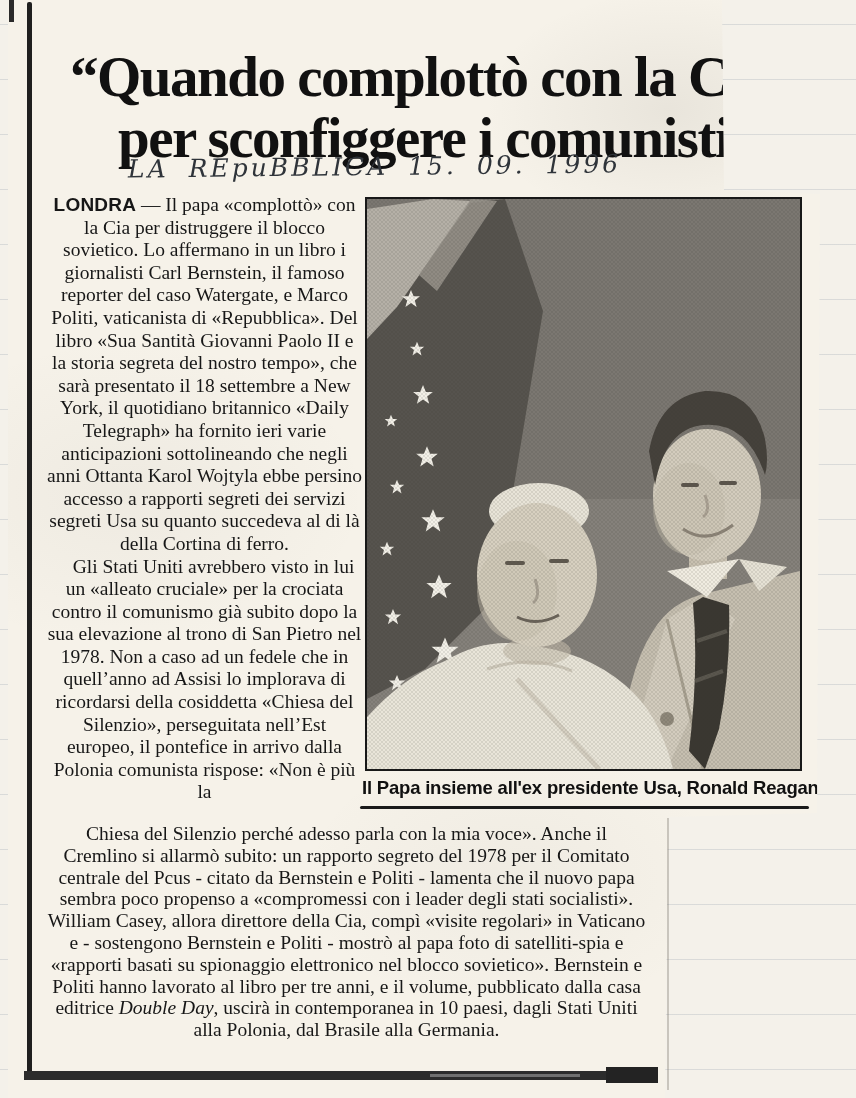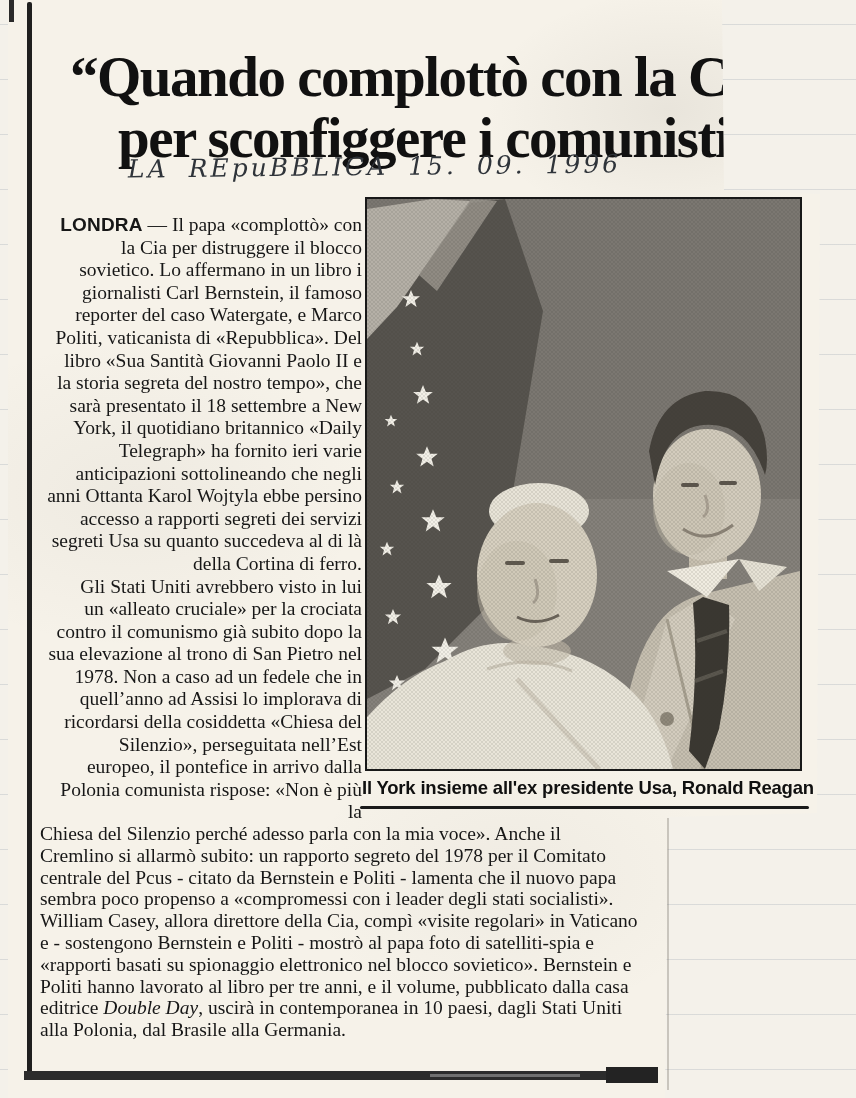--- a/index.html
+++ b/index.html
@@ -22,32 +22,32 @@
   .col-rule{position:absolute;left:27px;top:2px;width:5px;height:1074px;background:#1f1f1f;border-radius:2px;}
   .kicker{position:absolute;left:84px;top:14px;width:640px;
           font:italic 700 29px/34px "Liberation Serif",serif;letter-spacing:-.5px;color:#141414;}
   .headline{position:absolute;left:70px;top:46px;width:775px;
             font:700 57px/61px "Liberation Serif",serif;letter-spacing:-1.5px;color:#111;}
   .headline .l2{display:block;margin-left:48px;}
   .handwriting{position:absolute;left:128px;top:153px;
                font:italic 25px/28px "DejaVu Serif",serif;letter-spacing:3px;word-spacing:9px;
                color:#2f343a;transform:rotate(-.6deg);white-space:nowrap;}
   .column{position:absolute;left:47px;top:194px;width:315px;height:644px;overflow:hidden;
-          font:19.5px/22.6px "Liberation Serif",serif;color:#171717;text-align:right;margin-top:20px;}
+          font:19.5px/22.6px "Liberation Serif",serif;color:#171717;text-align:center;}
   .column p{margin:0;}
   .column p+p{text-indent:18px;}
   .dateline{font-family:"Liberation Sans",sans-serif;font-weight:700;font-size:19px;letter-spacing:.2px;}
   .photo-frame{position:absolute;left:365px;top:197px;width:433px;height:570px;
                border:2px solid #181818;background:#85817b;}
   .photo-frame svg{display:block;width:100%;height:100%;}
   .caption{position:absolute;left:362px;top:777px;width:445px;
            font:700 18.5px/21px "Liberation Sans",sans-serif;letter-spacing:-.2px;color:#101010;white-space:nowrap;}
   .caption-rule{position:absolute;left:360px;top:806px;width:449px;height:3px;background:#1a1a1a;border-radius:2px;}
-  .bottom-text{position:absolute;left:40px;top:823px;width:599px;
-               font:19.5px/21.8px "Liberation Serif",serif;color:#171717;}
+  .bottom-text{position:absolute;left:47px;top:823px;width:599px;
+               font:19.5px/21.8px "Liberation Serif",serif;color:#171717;text-align:center;}
   .bottom-text .it{font-style:italic;}
   .bar-main{position:absolute;left:24px;top:1071px;width:592px;height:9px;background:#2c2c2c;}
   .bar-streak{position:absolute;left:430px;top:1074px;width:150px;height:3px;background:#7d7d7d;opacity:.85;}
   .bar-end{position:absolute;left:606px;top:1067px;width:52px;height:16px;background:#232323;}
   .crease{position:absolute;left:667px;top:818px;width:2px;height:272px;background:rgba(120,116,106,.35);}
 </style>
 </head>
 <body>
 
 <div id="screen">
@@ -141,21 +141,21 @@
           <rect x="138" y="362" width="20" height="4" rx="2" fill="#5f594f"></rect>
           <rect x="182" y="360" width="20" height="4" rx="2" fill="#5f594f"></rect>
           <path d="M168,380 Q174,398 166,404" stroke="#aaa294" stroke-width="3" fill="none"></path>
           <path d="M150,418 Q170,428 192,416" stroke="#6b645a" stroke-width="3" fill="none"></path>
         </g>
 
         <rect x="0" y="0" width="433" height="570" fill="url(#ht)"></rect>
       </svg>
     </div>
 
-    <div class="caption">Il York insieme all'ex presidente Usa, Ronald Reagan</div>
+    <div class="caption">Il Papa insieme all'ex presidente Usa, Ronald Reagan</div>
     <div class="caption-rule"></div>
 
     <p class="bottom-text" style="margin:0;"><span>Chiesa del Silenzio perché adesso parla con la mia voce». Anche il Cremlino si allarmò subito: un rapporto segreto del 1978 per il Comitato centrale del Pcus - citato da Bernstein e Politi - lamenta che il nuovo papa sembra poco propenso a «compromessi con i leader degli stati socialisti». William Casey, allora direttore della Cia, compì «visite regolari» in Vaticano e - sostengono Bernstein e Politi - mostrò al papa foto di satelliti-spia e «rapporti basati su spionaggio elettronico nel blocco sovietico». Bernstein e Politi hanno lavorato al libro per tre anni, e il volume, pubblicato dalla casa editrice </span><span class="it">Double Day</span><span>, uscirà in contemporanea in 10 paesi, dagli Stati Uniti alla Polonia, dal Brasile alla Germania.</span></p>
 
     <div class="bar-main"></div>
     <div class="bar-streak"></div>
     <div class="bar-end"></div>
   </div>
 
   <div class="crease"></div>

